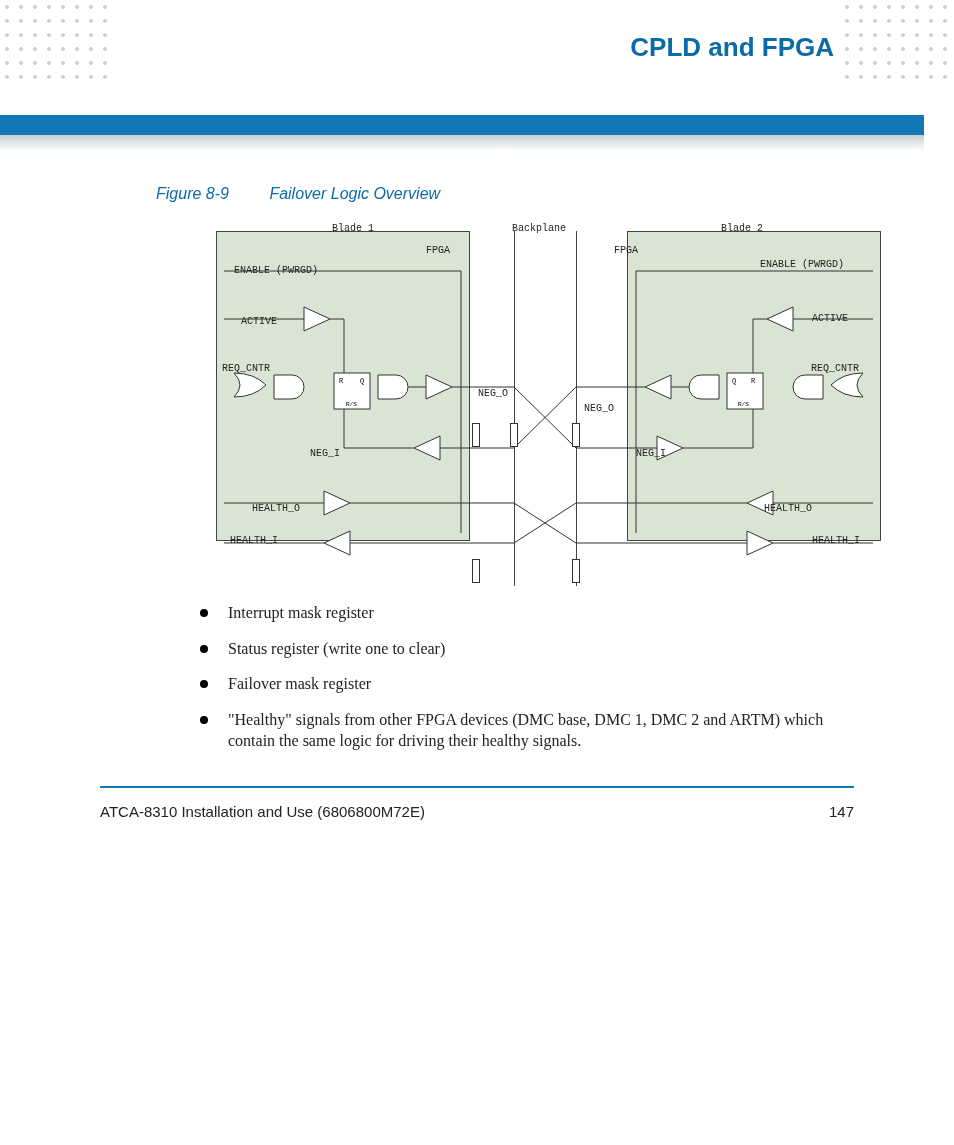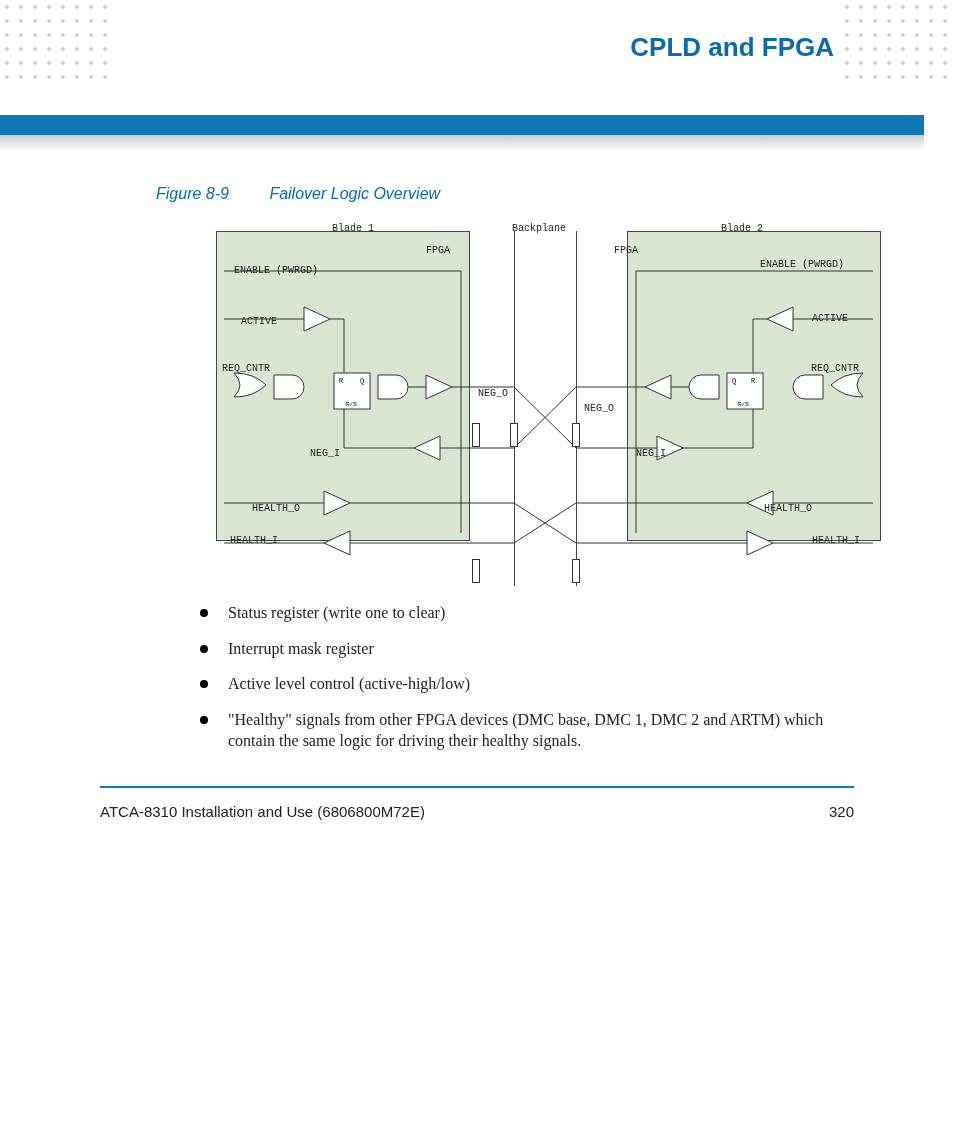--- a/index.html
+++ b/index.html
@@ -188,26 +188,26 @@
       <span class="label negi-l">NEG_I</span>
       <span class="label negi-r">NEG_I</span>
       <span class="label ho-l">HEALTH_O</span>
       <span class="label ho-r">HEALTH_O</span>
       <span class="label hi-l">HEALTH_I</span>
       <span class="label hi-r">HEALTH_I</span>
     </div>
 
 
     <ul class="bullets">
+      <li>Interrupt mask register</li>
       <li>Status register (write one to clear)</li>
-      <li>Interrupt mask register</li>
-      <li>Active level control (active-high/low)</li>
+      <li>Failover mask register</li>
       <li>"Healthy" signals from other FPGA devices (DMC base, DMC 1, DMC 2 and ARTM) which contain the same logic for driving their healthy signals.</li>
     </ul>
 
   </div>
 
   <div class="footer-rule"></div>
   <div class="footer">
     <span>ATCA-8310 Installation and Use (6806800M72E)</span>
-    <span>320</span>
+    <span>147</span>
   </div>
 </div>
 
 </body></html>

